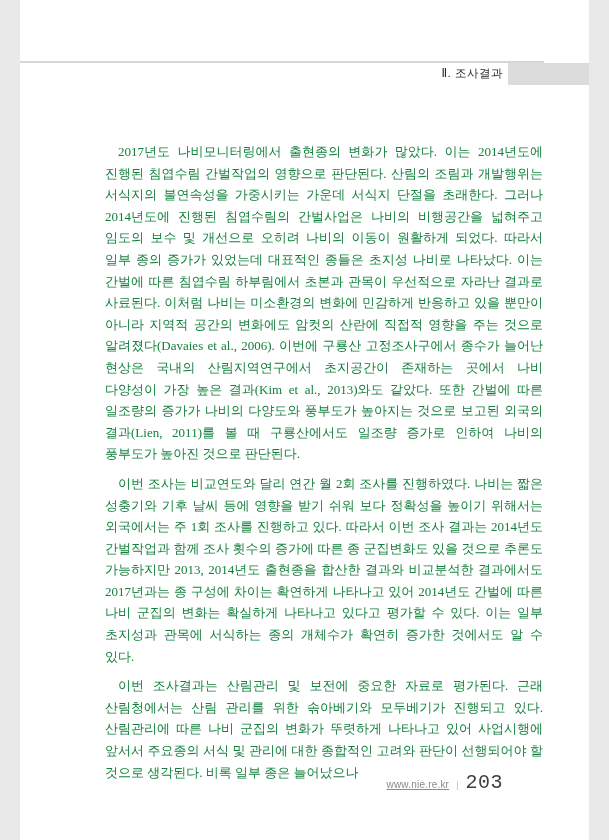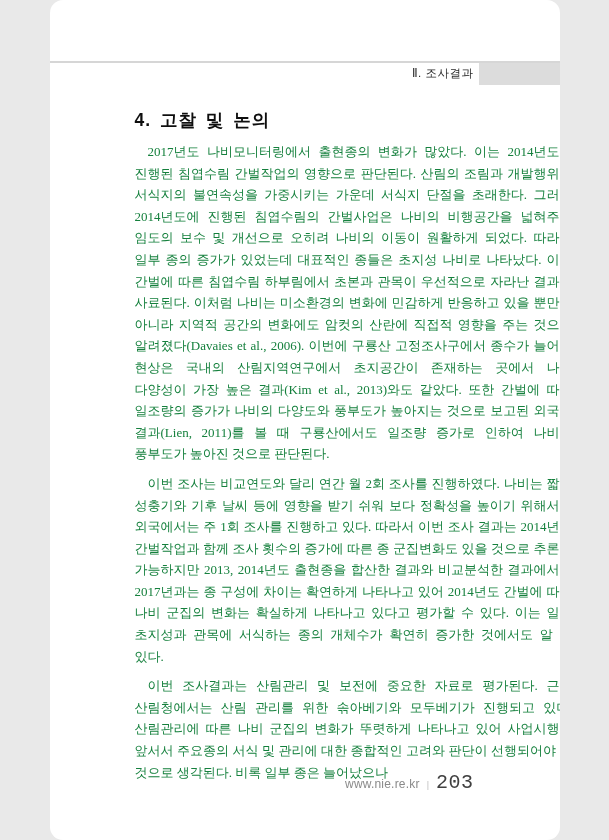--- a/index.html
+++ b/index.html
@@ -2,28 +2,27 @@
 <html><head>
 <meta charset="utf-8">
 <style>
   html, body {
     margin: 0;
     padding: 0;
     background: #e9e9e9;
   }
   .page {
     position: relative;
-    width: 510px;
+    width: 569px;
     height: 840px;
     margin: 0 auto;
     background: #ffffff;
     overflow: hidden;
     font-family: "Liberation Serif", "DejaVu Serif", serif;
     color: #1b1b1b;
-    border-radius: 13px;
   }
 
   
   .header-rule {
     position: absolute;
     top: 61px;
     left: 0;
     width: 524px;
     height: 2px;
     background: #d6d6d6;
@@ -83,23 +82,24 @@
     position: absolute;
     top: 771px;
     right: 86px;
     display: flex;
     align-items: baseline;
     gap: 7px;
     white-space: nowrap;
   }
   .footer .site {
     font-family: "Liberation Sans", "DejaVu Sans", sans-serif;
-    font-size: 12px;
+    font-size: 10px;
     color: #8a8a8a;
     letter-spacing: 0.2px;
+    text-decoration: underline;
   }
   .footer .divider {
     font-family: "Liberation Sans", "DejaVu Sans", sans-serif;
     font-size: 9px;
     color: #bdbdbd;
   }
   .footer .page-number {
     font-family: Liberation Mono, monospace;
     font-size: 20px;
     font-weight: 500;
@@ -109,21 +109,20 @@
 </style>
 </head>
 <body>
 
 <div class="page">
 
   <div class="header-rule"></div>
   <div class="header-label">Ⅱ. 조사결과</div>
   <div class="header-tab"></div>
 
-  <h1 class="section-title">4. 고찰 및 논의</h1>
 
   <div class="body-text">
     <p>2017년도 나비모니터링에서 출현종의 변화가 많았다. 이는 2014년도에 진행된 침엽수림 간벌작업의 영향으로 판단된다. 산림의 조림과 개발행위는 서식지의 불연속성을 가중시키는 가운데 서식지 단절을 초래한다. 그러나 2014년도에 진행된 침엽수림의 간벌사업은 나비의 비행공간을 넓혀주고 임도의 보수 및 개선으로 오히려 나비의 이동이 원활하게 되었다. 따라서 일부 종의 증가가 있었는데 대표적인 종들은 초지성 나비로 나타났다. 이는 간벌에 따른 침엽수림 하부림에서 초본과 관목이 우선적으로 자라난 결과로 사료된다. 이처럼 나비는 미소환경의 변화에 민감하게 반응하고 있을 뿐만이 아니라 지역적 공간의 변화에도 암컷의 산란에 직접적 영향을 주는 것으로 알려졌다(Davaies et al., 2006). 이번에 구룡산 고정조사구에서 종수가 늘어난 현상은 국내의 산림지역연구에서 초지공간이 존재하는 곳에서 나비 다양성이 가장 높은 결과(Kim et al., 2013)와도 같았다. 또한 간벌에 따른 일조량의 증가가 나비의 다양도와 풍부도가 높아지는 것으로 보고된 외국의 결과(Lien, 2011)를 볼 때 구룡산에서도 일조량 증가로 인하여 나비의 풍부도가 높아진 것으로 판단된다.</p>
     <p>이번 조사는 비교연도와 달리 연간 월 2회 조사를 진행하였다. 나비는 짧은 성충기와 기후 날씨 등에 영향을 받기 쉬워 보다 정확성을 높이기 위해서는 외국에서는 주 1회 조사를 진행하고 있다. 따라서 이번 조사 결과는 2014년도 간벌작업과 함께 조사 횟수의 증가에 따른 종 군집변화도 있을 것으로 추론도 가능하지만 2013, 2014년도 출현종을 합산한 결과와 비교분석한 결과에서도 2017년과는 종 구성에 차이는 확연하게 나타나고 있어 2014년도 간벌에 따른 나비 군집의 변화는 확실하게 나타나고 있다고 평가할 수 있다. 이는 일부 초지성과 관목에 서식하는 종의 개체수가 확연히 증가한 것에서도 알 수 있다.</p>
     <p>이번 조사결과는 산림관리 및 보전에 중요한 자료로 평가된다. 근래 산림청에서는 산림 관리를 위한 솎아베기와 모두베기가 진행되고 있다. 산림관리에 따른 나비 군집의 변화가 뚜렷하게 나타나고 있어 사업시행에 앞서서 주요종의 서식 및 관리에 대한 종합적인 고려와 판단이 선행되어야 할 것으로 생각된다. 비록 일부 종은 늘어났으나</p>
   </div>
 
   <div class="footer">
     <span class="site">www.nie.re.kr</span>
     <span class="divider">|</span>

